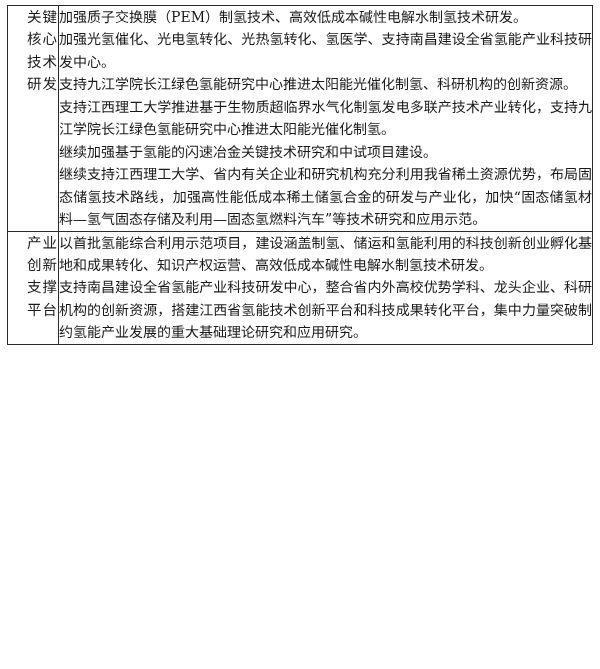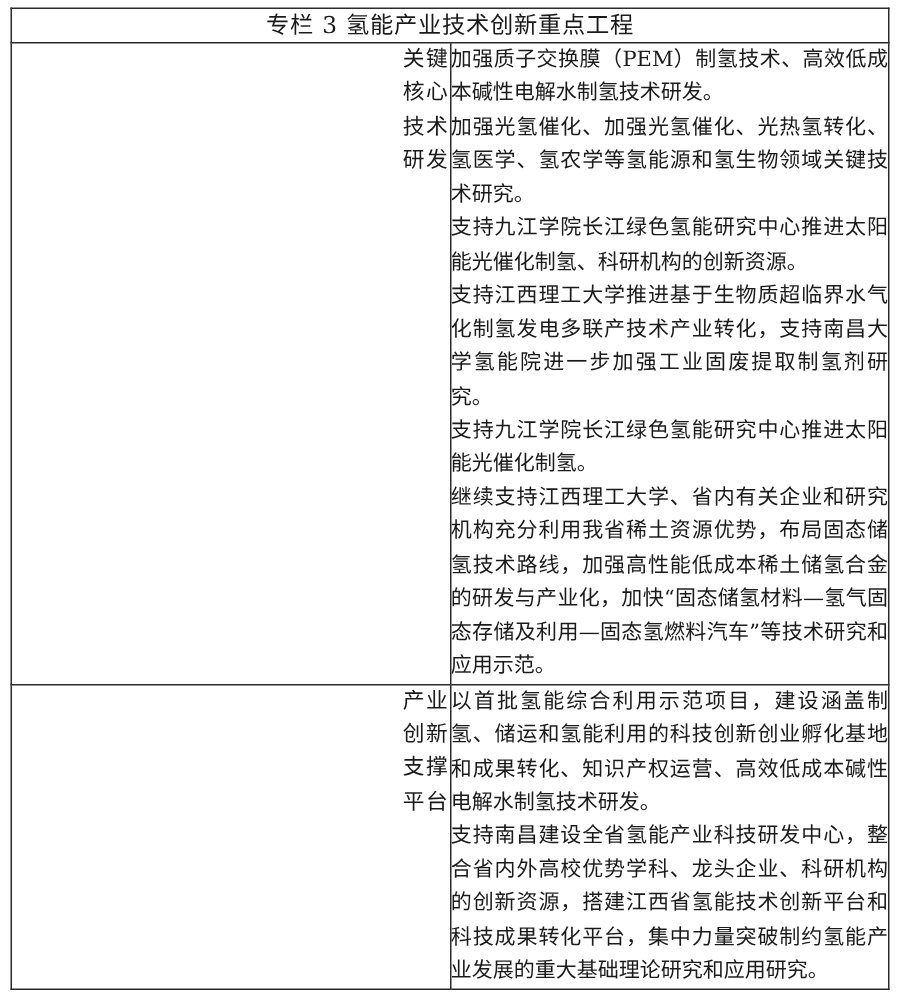--- a/index.html
+++ b/index.html
@@ -72,37 +72,32 @@
   }
   .sec-divider td { border-top: 1.5px solid #2b2b2b; }
 </style>
 </head>
 <body>
 
 <div class="page">
   <table class="feature-table">
     <tbody>
       <tr>
-        <td class="title-cell" colspan="2">
-          <span class="t-main">专栏 3  氢能产业技术创新重点工程</span>
-        </td>
-      </tr>
-      <tr>
         <td class="label-cell">
           <span class="lab-line">关键</span>
           <span class="lab-line">核心</span>
           <span class="lab-line">技术</span>
           <span class="lab-line">研发</span>
         </td>
         <td class="body-cell">
           <p>加强质子交换膜（PEM）制氢技术、高效低成本碱性电解水制氢技术研发。</p>
-          <p>加强光氢催化、加强光氢催化、光热氢转化、氢医学、氢农学等氢能源和氢生物领域关键技术研究。</p>
+          <p>加强光氢催化、光电氢转化、光热氢转化、氢医学、支持南昌建设全省氢能产业科技研发中心。</p>
           <p>支持九江学院长江绿色氢能研究中心推进太阳能光催化制氢、科研机构的创新资源。</p>
-          <p>支持江西理工大学推进基于生物质超临界水气化制氢发电多联产技术产业转化，支持南昌大学氢能院进一步加强工业固废提取制氢剂研究。</p>
-          <p>支持九江学院长江绿色氢能研究中心推进太阳能光催化制氢。</p>
+          <p>支持江西理工大学推进基于生物质超临界水气化制氢发电多联产技术产业转化，支持九江学院长江绿色氢能研究中心推进太阳能光催化制氢。</p>
+          <p>继续加强基于氢能的闪速冶金关键技术研究和中试项目建设。</p>
           <p>继续支持江西理工大学、省内有关企业和研究机构充分利用我省稀土资源优势，布局固态储氢技术路线，加强高性能低成本稀土储氢合金的研发与产业化，加快“固态储氢材料—氢气固态存储及利用—固态氢燃料汽车”等技术研究和应用示范。</p>
         </td>
       </tr>
       <tr class="sec-divider">
         <td class="label-cell">
           <span class="lab-line">产业</span>
           <span class="lab-line">创新</span>
           <span class="lab-line">支撑</span>
           <span class="lab-line">平台</span>
         </td>

